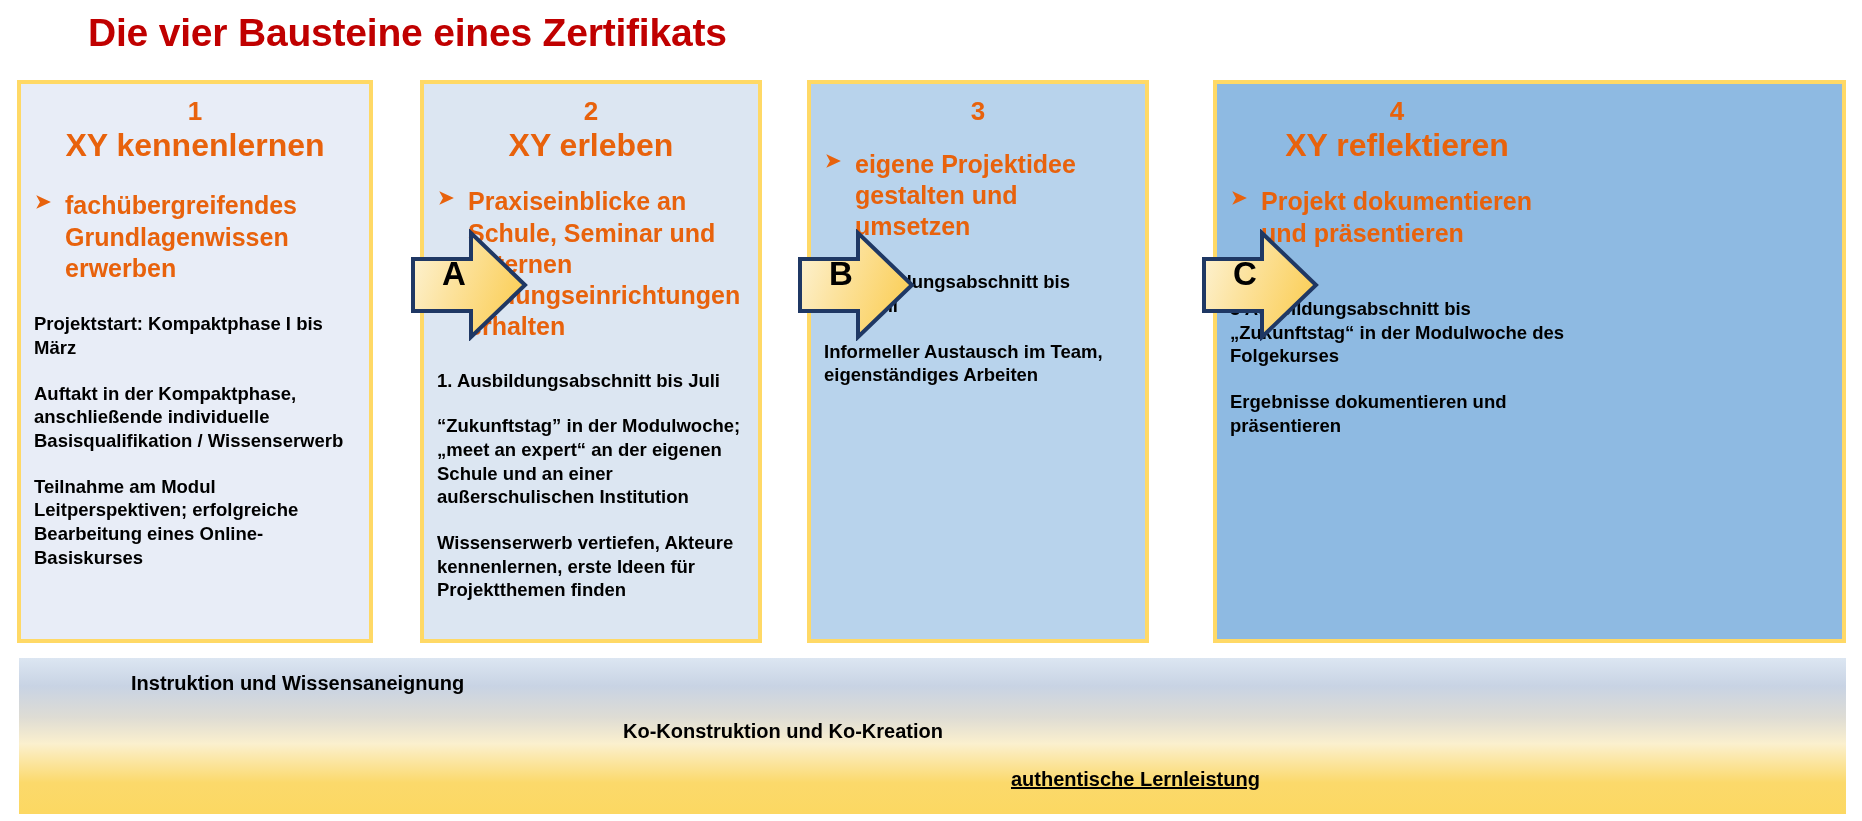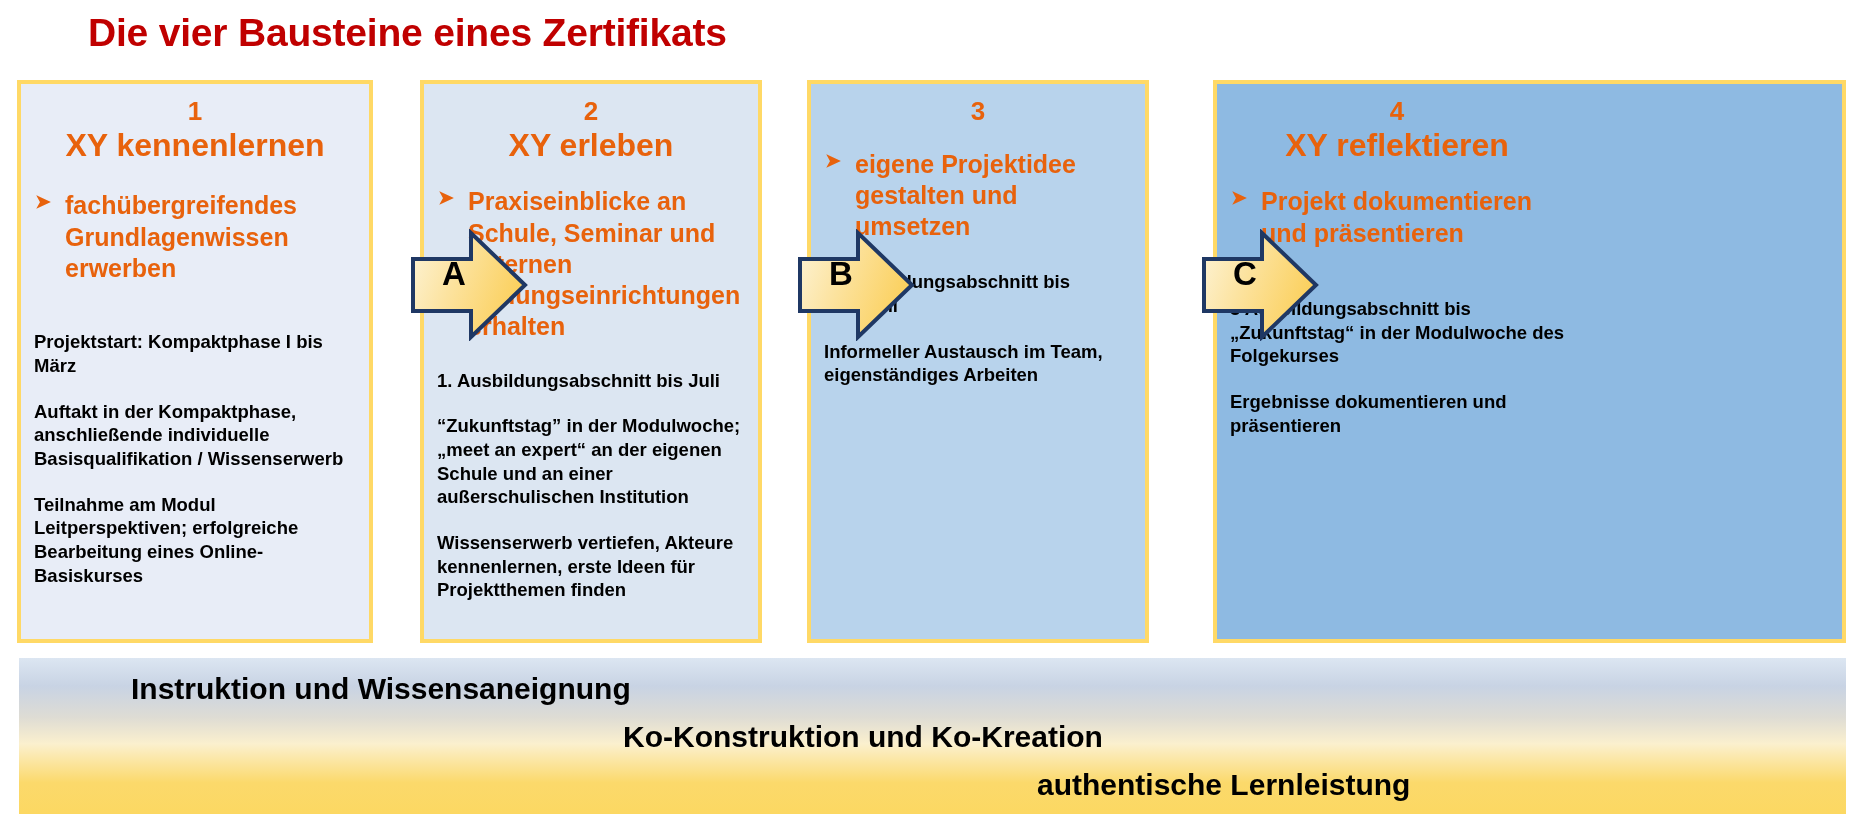--- a/index.html
+++ b/index.html
@@ -89,21 +89,21 @@
   }
   .body-paras p:last-child { margin-bottom: 0; }
 
   
   #col1 { left: 17px;   width: 356px; background: #E8EDF7; }
   #col2 { left: 420px;  width: 342px; background: #DCE6F2; }
   #col3 { left: 807px;  width: 342px; background: #B8D3EC; }
   #col4 { left: 1213px; width: 633px; background: #8EBAE2; }
 
   #col1 .bullet-row { margin-top: 26px; }
-  #col1 .body-paras { margin-top: 46px; }
+  #col1 .body-paras { margin-top: 28px; }
   #col2 .body-paras { margin-top: 26px; }
   #col3 .body-paras { margin-top: 28px; }
   #col4 .body-paras { margin-top: 48px; }
 
   #col4 .col-head, #col4 .bullet-row, #col4 .body-paras {
     max-width: 360px;
   }
 
   
   .arrow {
@@ -137,28 +137,28 @@
     background: linear-gradient(to bottom,
         #DCE6F2 0%,
         #C8D3E4 18%,
         #DEDCD4 38%,
         #FBF0CE 55%,
         #FBD96B 80%,
         #FCD862 100%);
   }
   .band-line {
     position: absolute;
-    font-size: 30px;
+    font-size: 20px;
     font-weight: bold;
     color: #000000;
     white-space: nowrap;
   }
   #bandLine1 { left: 112px; top: 14px; }
   #bandLine2 { left: 604px; top: 62px; }
-  #bandLine3 { left: 1018px; top: 110px; }
+  #bandLine3 { left: 992px; top: 110px; text-decoration: underline; }
 </style>
 </head>
 <body>
 
 <div id="canvas">
 
   <div id="title">Die vier Bausteine eines Zertifikats</div>
 
   <div class="col" id="col1">
     <div class="col-head">

